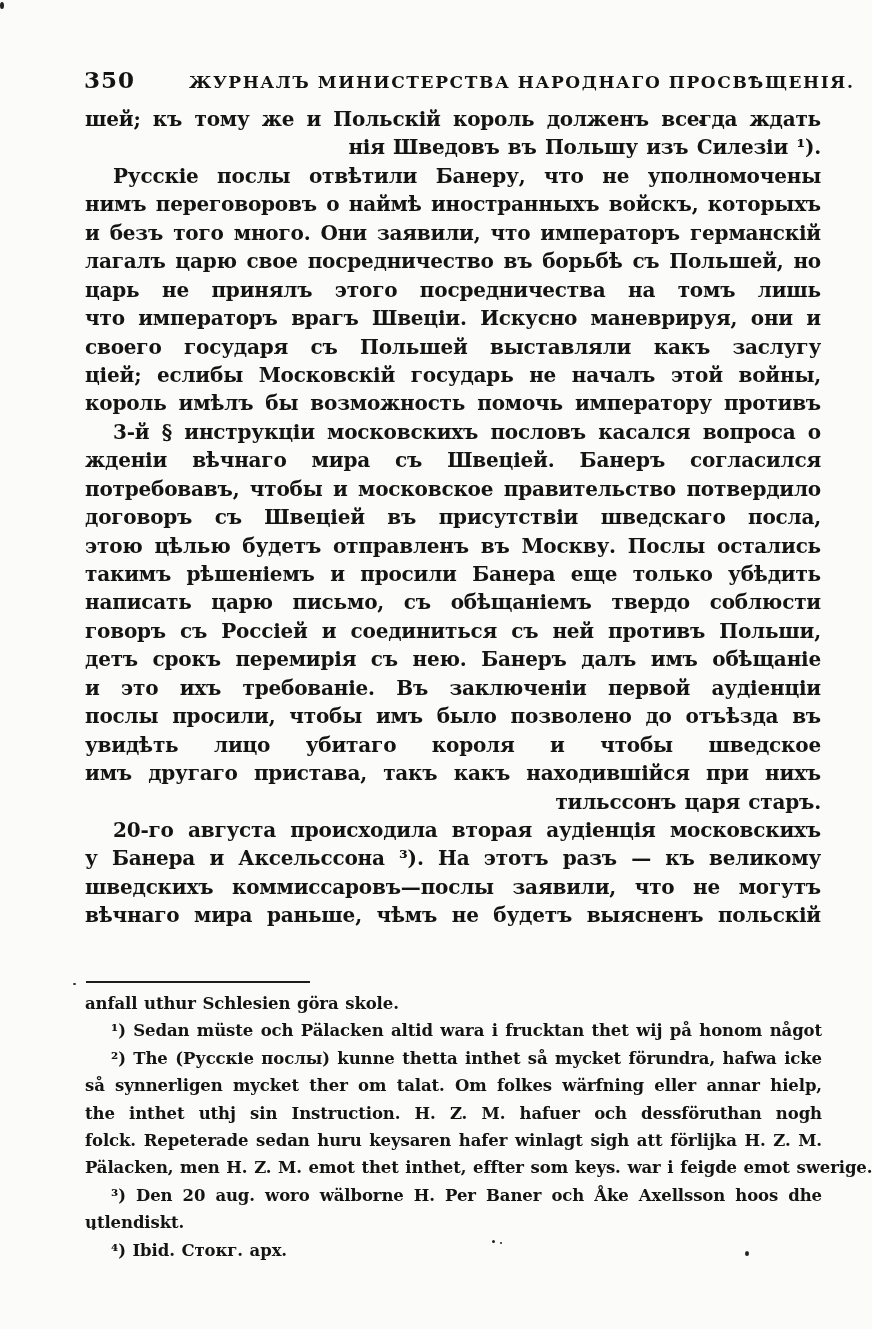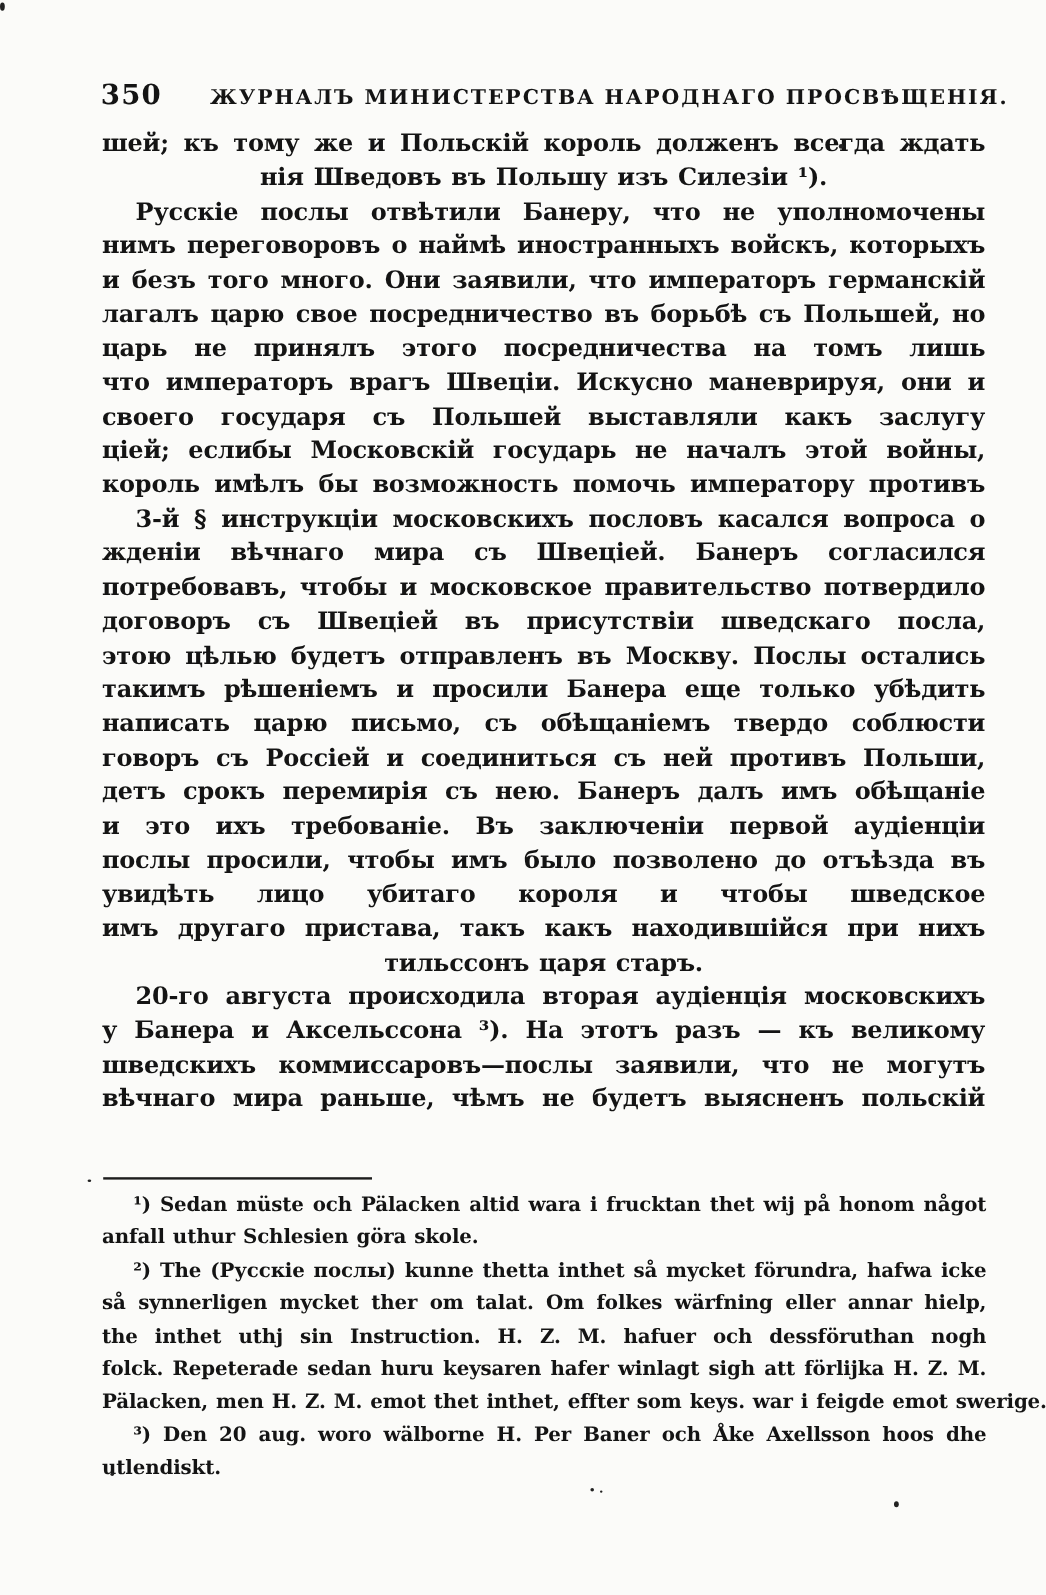--- a/index.html
+++ b/index.html
@@ -10,34 +10,34 @@
     overflow:hidden;
     font-family:"DejaVu Serif", serif;
     color:#141414;
   }
   
   .hdr-pagenum{
     position:absolute;left:84px;top:66px;
     font-size:23px;font-weight:700;letter-spacing:1px;
   }
   .hdr-title{
-    position:absolute;left:175px;top:72px;
+    position:absolute;left:189px;top:72px;
     font-size:17px;font-weight:700;letter-spacing:1.6px;
     white-space:nowrap;
   }
   
   .body-text{
     position:absolute;left:85px;top:105px;width:736px;
   }
   .line{
     height:28.45px;line-height:28.45px;
     font-size:20px;font-weight:700;
     letter-spacing:-0.2px;word-spacing:1.5px;
     white-space:nowrap;
-    text-align:center;
+    text-align:right;
   }
   .line.fill{
     white-space:normal;
     text-align:justify;
     text-align-last:justify;
     overflow:hidden;
   }
   .line.indent{ text-indent:28px; }
   
   .fn-rule{
@@ -110,29 +110,30 @@
       <div class="line">тильссонъ царя старъ.</div>
       <div class="line indent fill">20-го августа происходила вторая аудіенція московскихъ пословъ</div>
       <div class="line fill">у Банера и Аксельссона ³). На этотъ разъ — къ великому изумленію</div>
       <div class="line fill">шведскихъ коммиссаровъ—послы заявили, что не могутъ подтвердить</div>
       <div class="line fill">вѣчнаго мира раньше, чѣмъ не будетъ выясненъ польскій вопросъ ⁴);</div>
     </main>
 
   <div class="fn-rule"></div>
 
   <section class="footnotes" id="footnotes">
+      <div class="fn-line">anfall uthur Schlesien göra skole.</div>
       <div class="fn-line indent fill">¹) Sedan müste och Pälacken altid wara i frucktan thet wij på honom något</div>
-      <div class="fn-line">anfall uthur Schlesien göra skole.</div>
       <div class="fn-line indent fill">²) The (Русскіе послы) kunne thetta inthet så mycket förundra, hafwa icke heller</div>
       <div class="fn-line fill">så synnerligen mycket ther om talat. Om folkes wärfning eller annar hielp, hafwa</div>
       <div class="fn-line fill">the inthet uthj sin Instruction. H. Z. M. hafuer och dessföruthan nogh utlendiskt</div>
       <div class="fn-line fill">folck. Repeterade sedan huru keysaren hafer winlagt sigh att förlijka H. Z. M. medh</div>
       <div class="fn-line">Pälacken, men H. Z. M. emot thet inthet, effter som keys. war i feigde emot swerige.</div>
       <div class="fn-line indent fill">³) Den 20 aug. woro wälborne H. Per Baner och Åke Axellsson hoos dhe Ryske</div>
       <div class="fn-line">utlendiskt.</div>
+      <div class="fn-line indent">⁴) Ibid. Стокг. арх.</div>
     </section>
 
   <div class="speck s1"></div>
   <div class="speck s2"></div>
   <div class="speck s3"></div>
   <div class="speck s4"></div>
   <div class="speck s5"></div>
   <div class="speck s6"></div>
   <div class="speck s7"></div>
 

